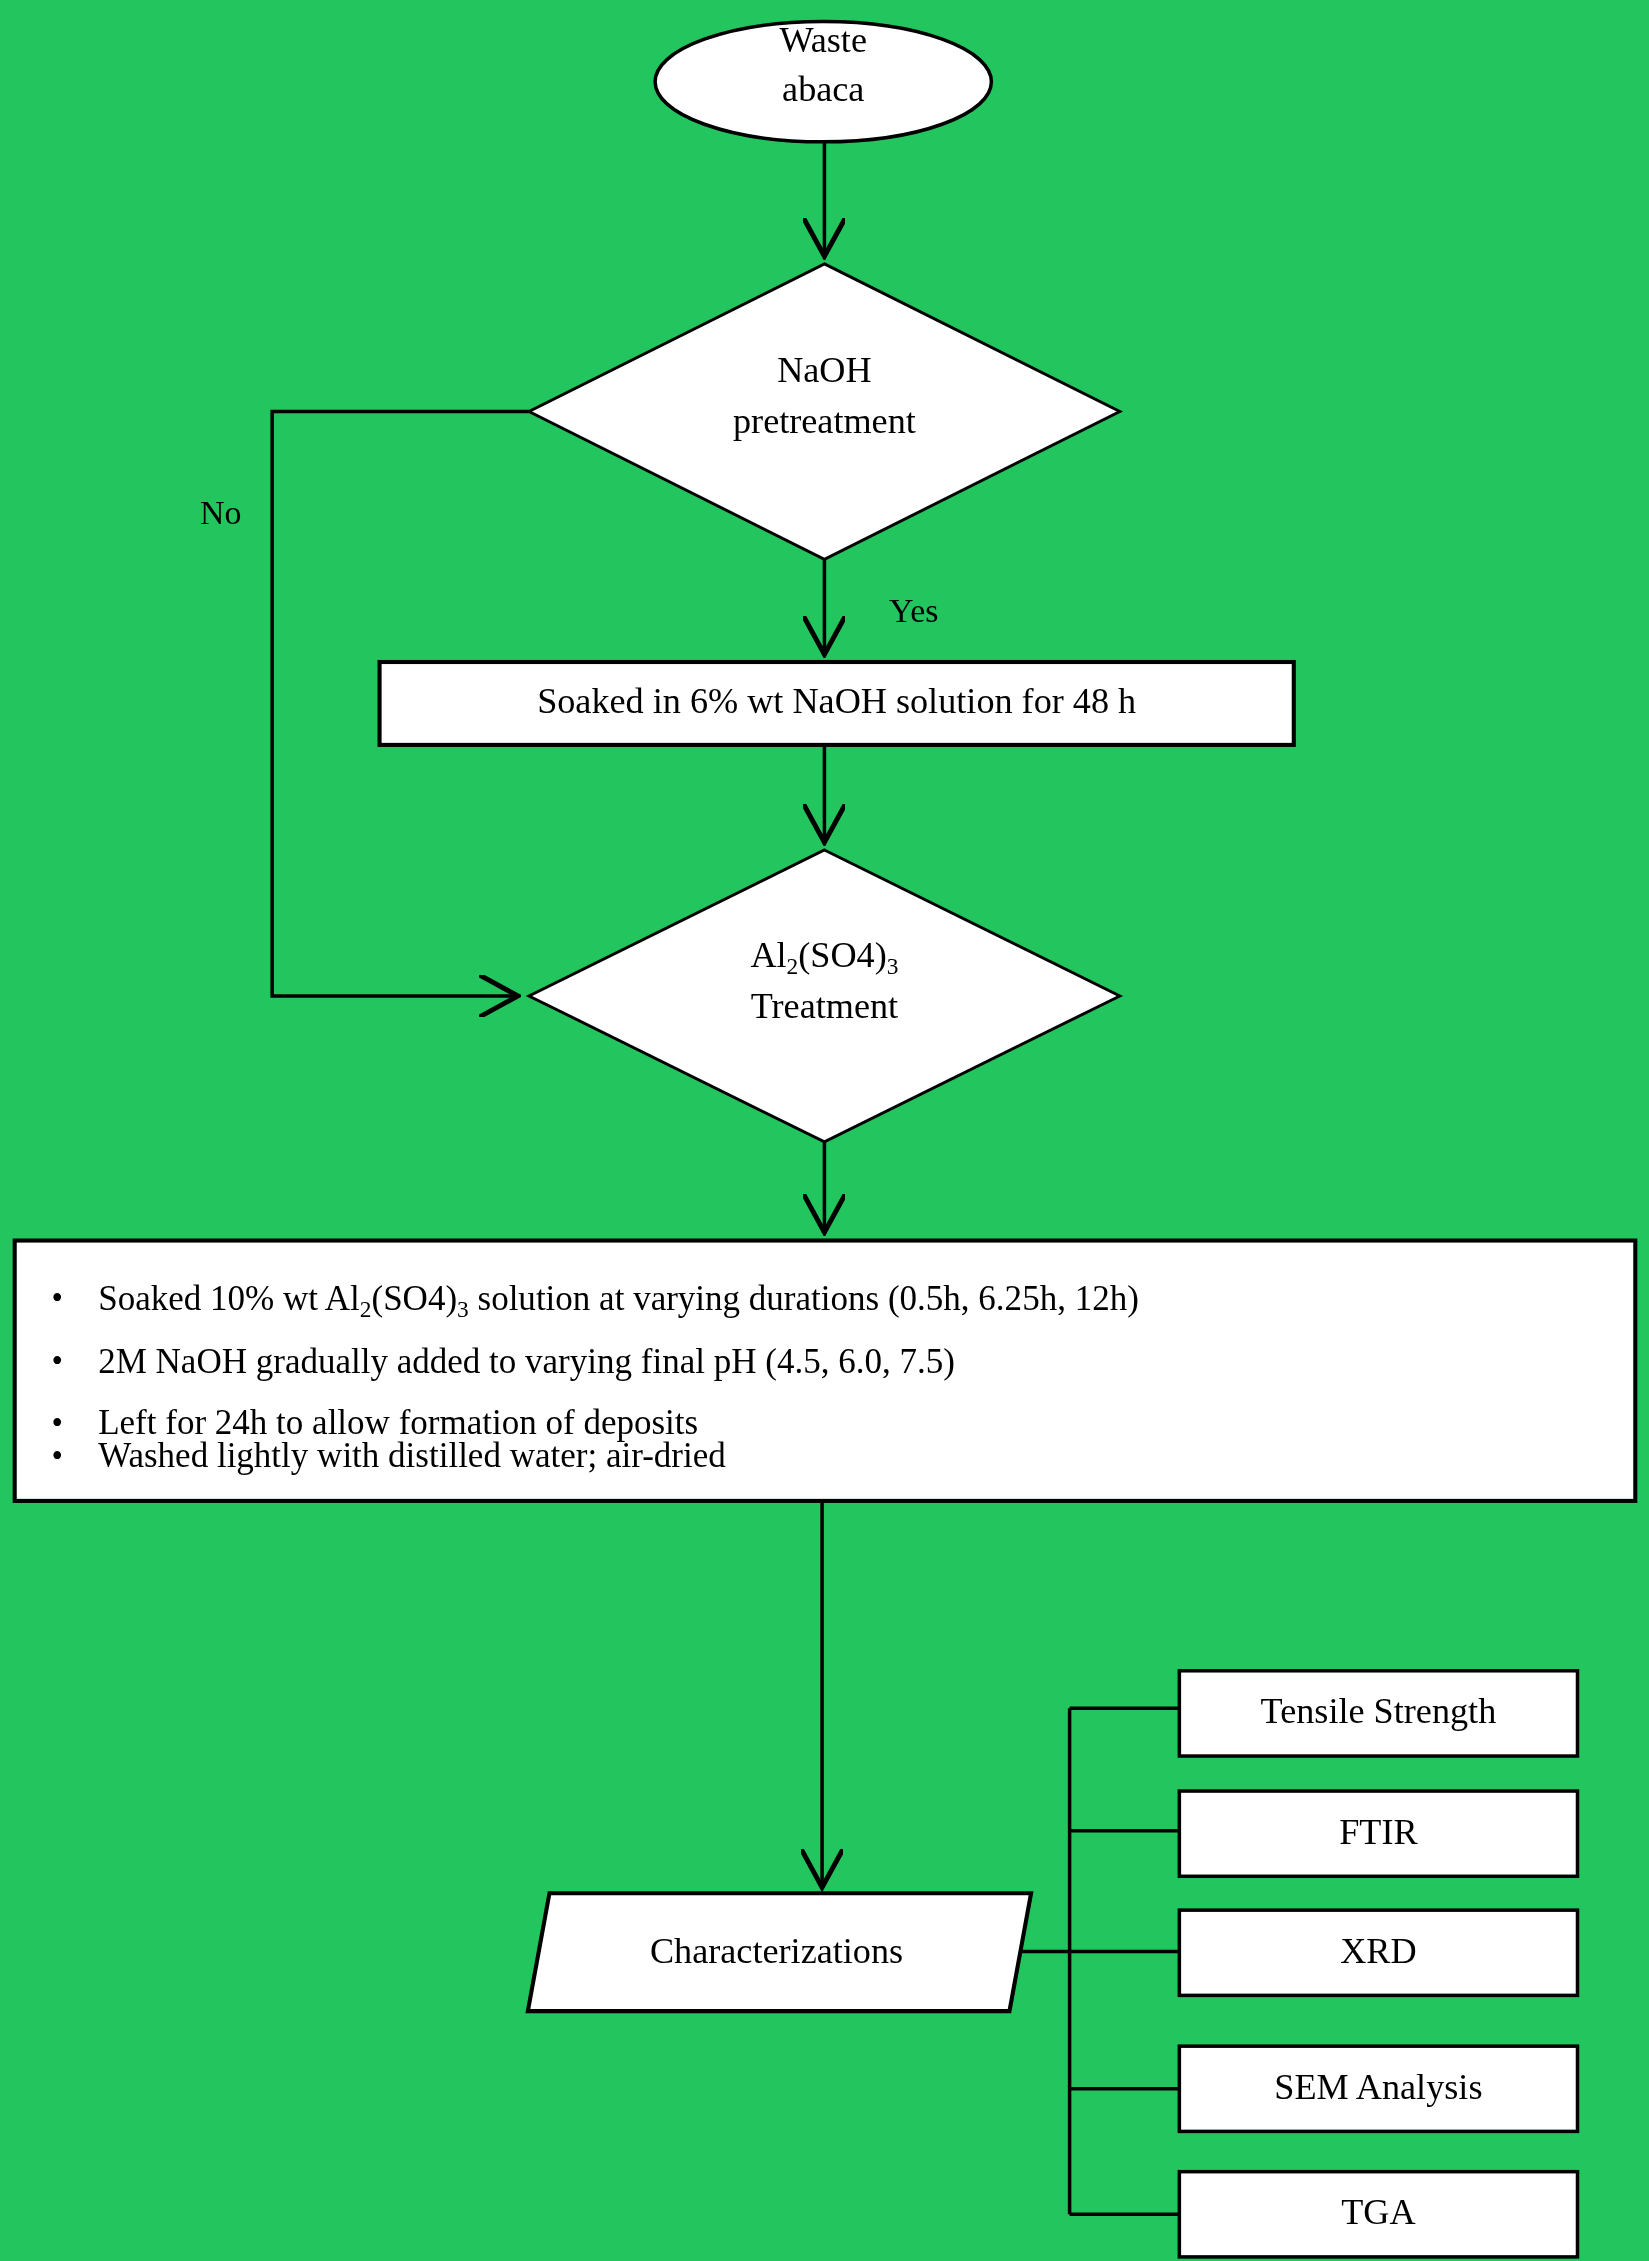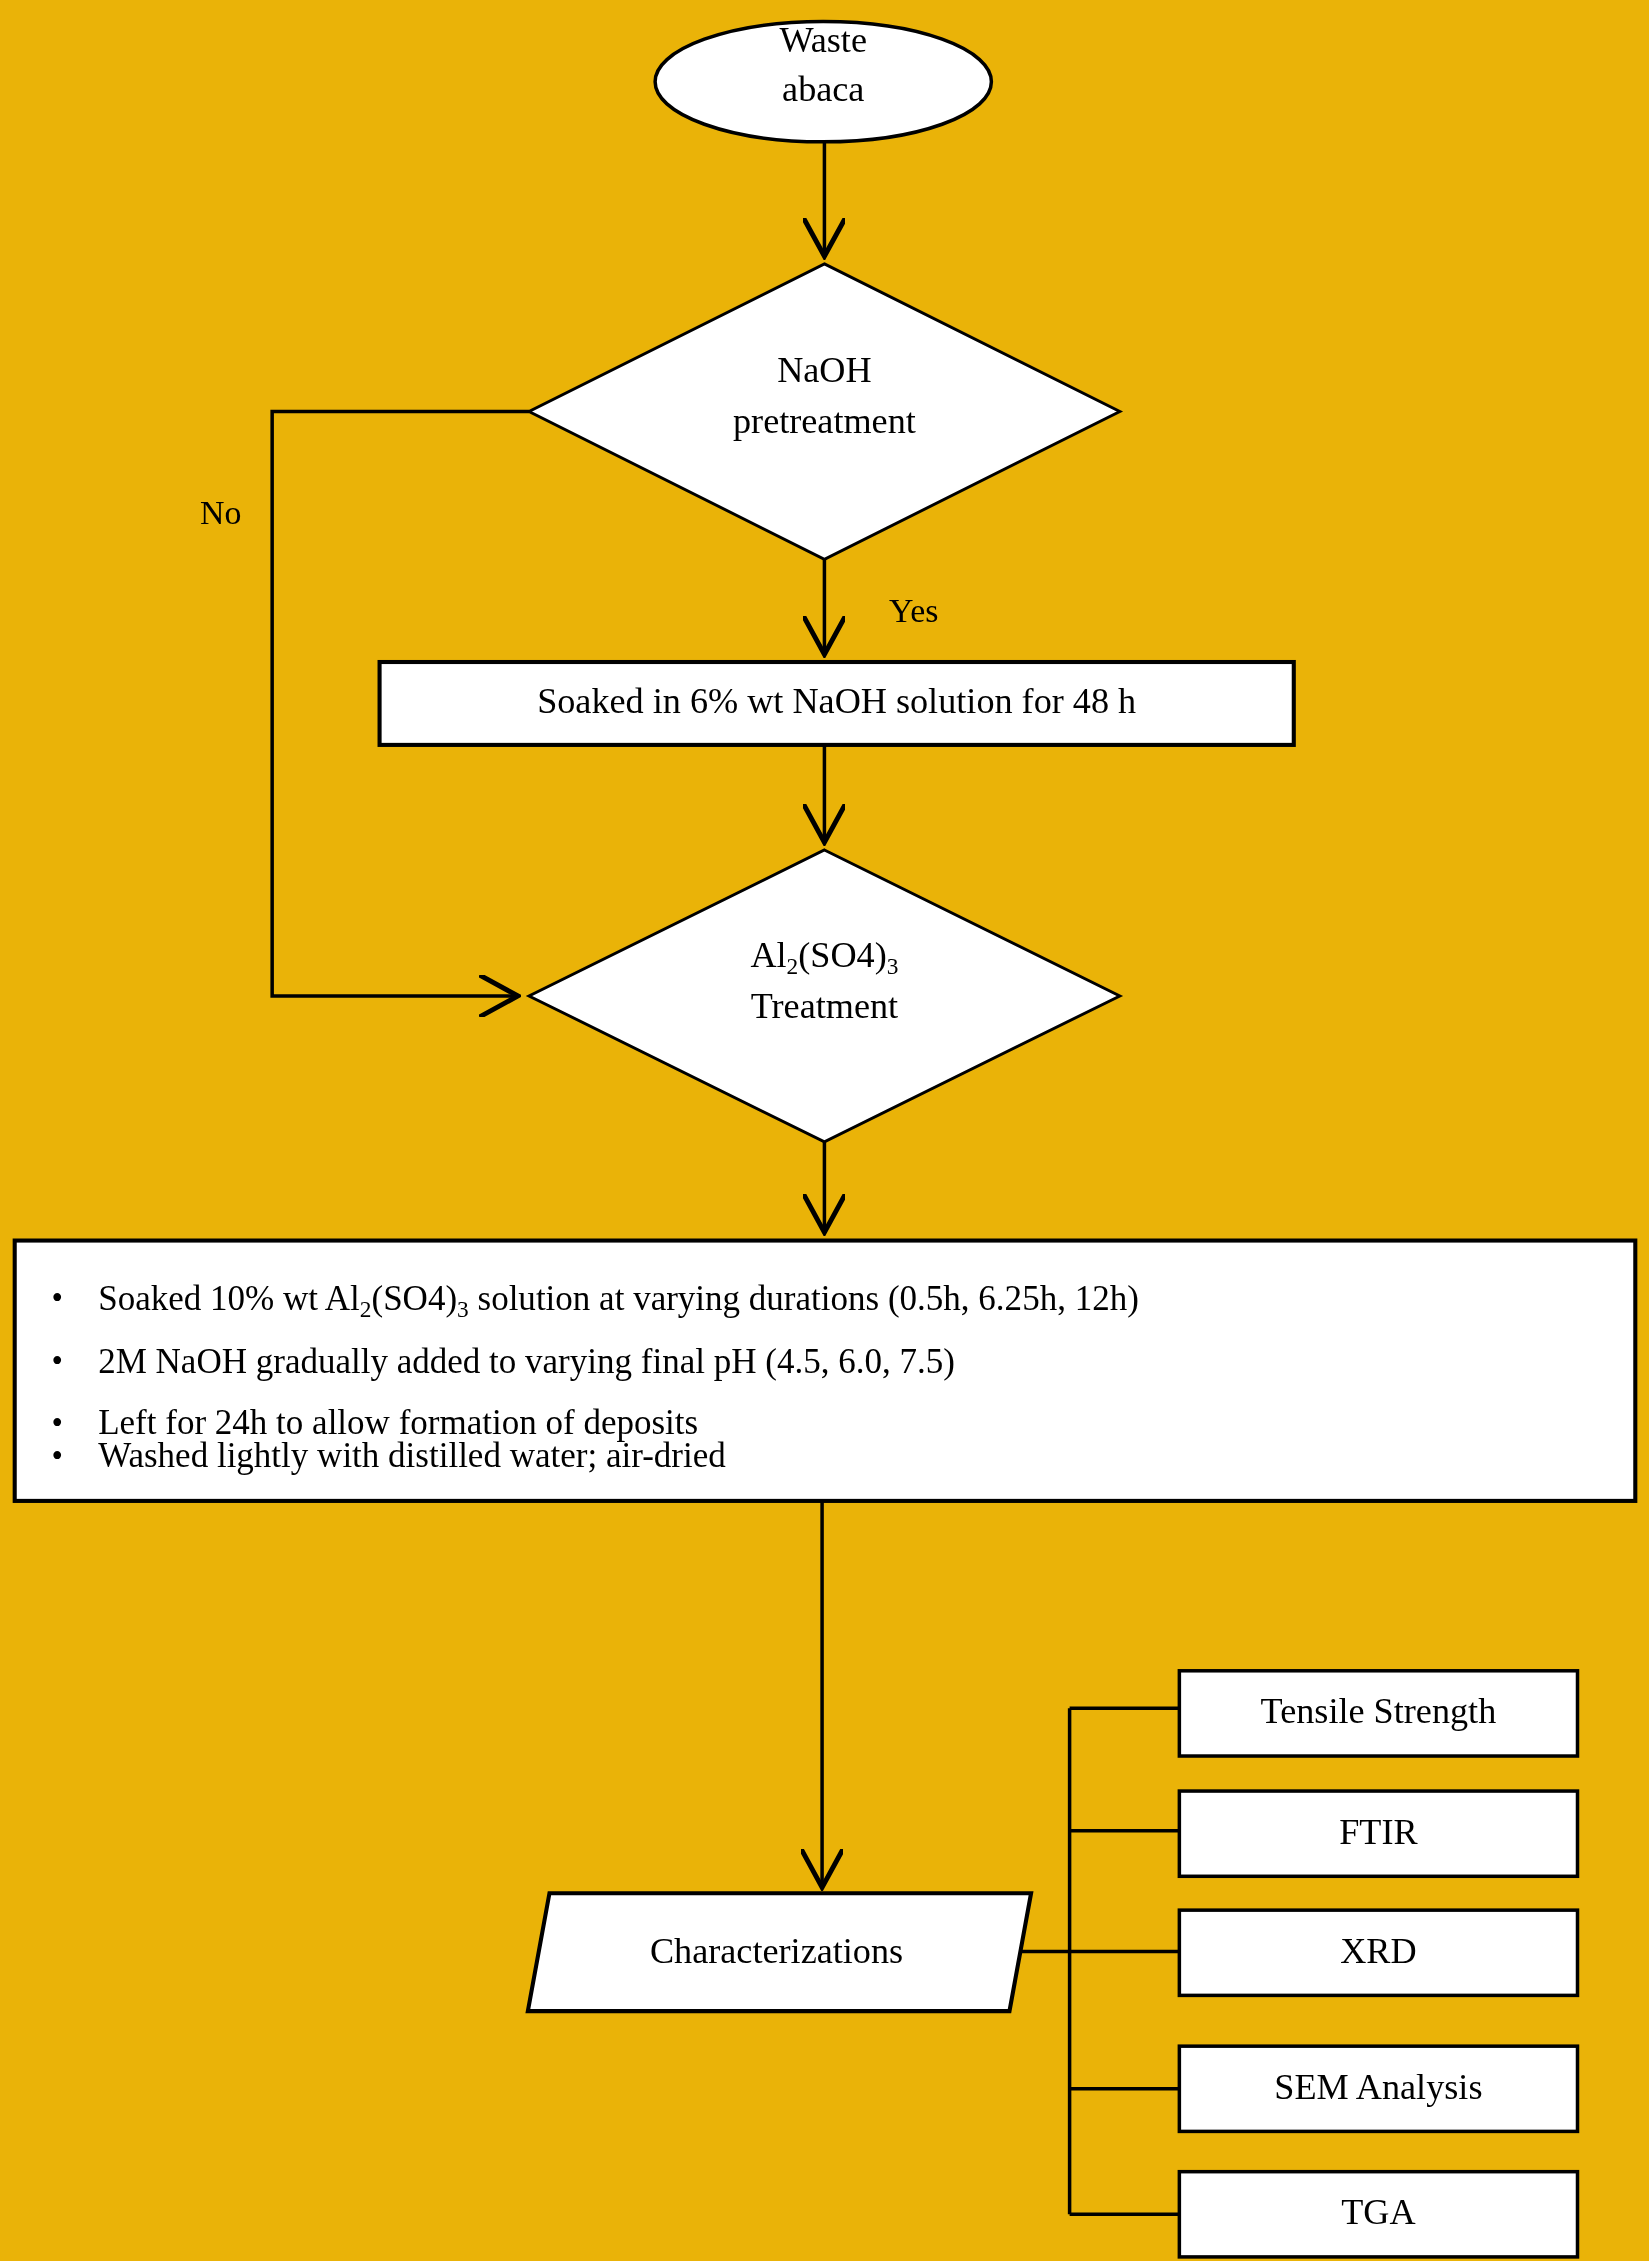--- a/index.html
+++ b/index.html
@@ -1,17 +1,17 @@
 <!DOCTYPE html>
 <html style="font-size:9.3px"><head>
 <meta charset="utf-8">
 <style>
   html,body{margin:0;padding:0;background:#fff;}
   body{width:1650px;height:2261px;font-family:"Liberation Serif",serif;}
-  #stage{position:relative;width:1650px;height:2261px;background:#eab308;overflow:hidden;}
+  #stage{position:relative;width:1650px;height:2261px;background:#22c55e;overflow:hidden;}
   svg{position:absolute;left:0;top:0;width:1650px;height:2261px;}
   .shape-fill{fill:#ffffff;stroke:#000000;}
   .ln{stroke:#000000;fill:none;}
   .txt{fill:#000000;font-family:"Liberation Serif",serif;dominant-baseline:middle;}
   .node-text{font-size:62px;text-anchor:middle;}
   .label-text{font-size:58px;text-anchor:middle;}
   .bullet-text{font-size:60px;text-anchor:start;}
   .sub{font-size:40px;}
   .bullet-dot{font-size:56px;text-anchor:middle;}
 </style>

